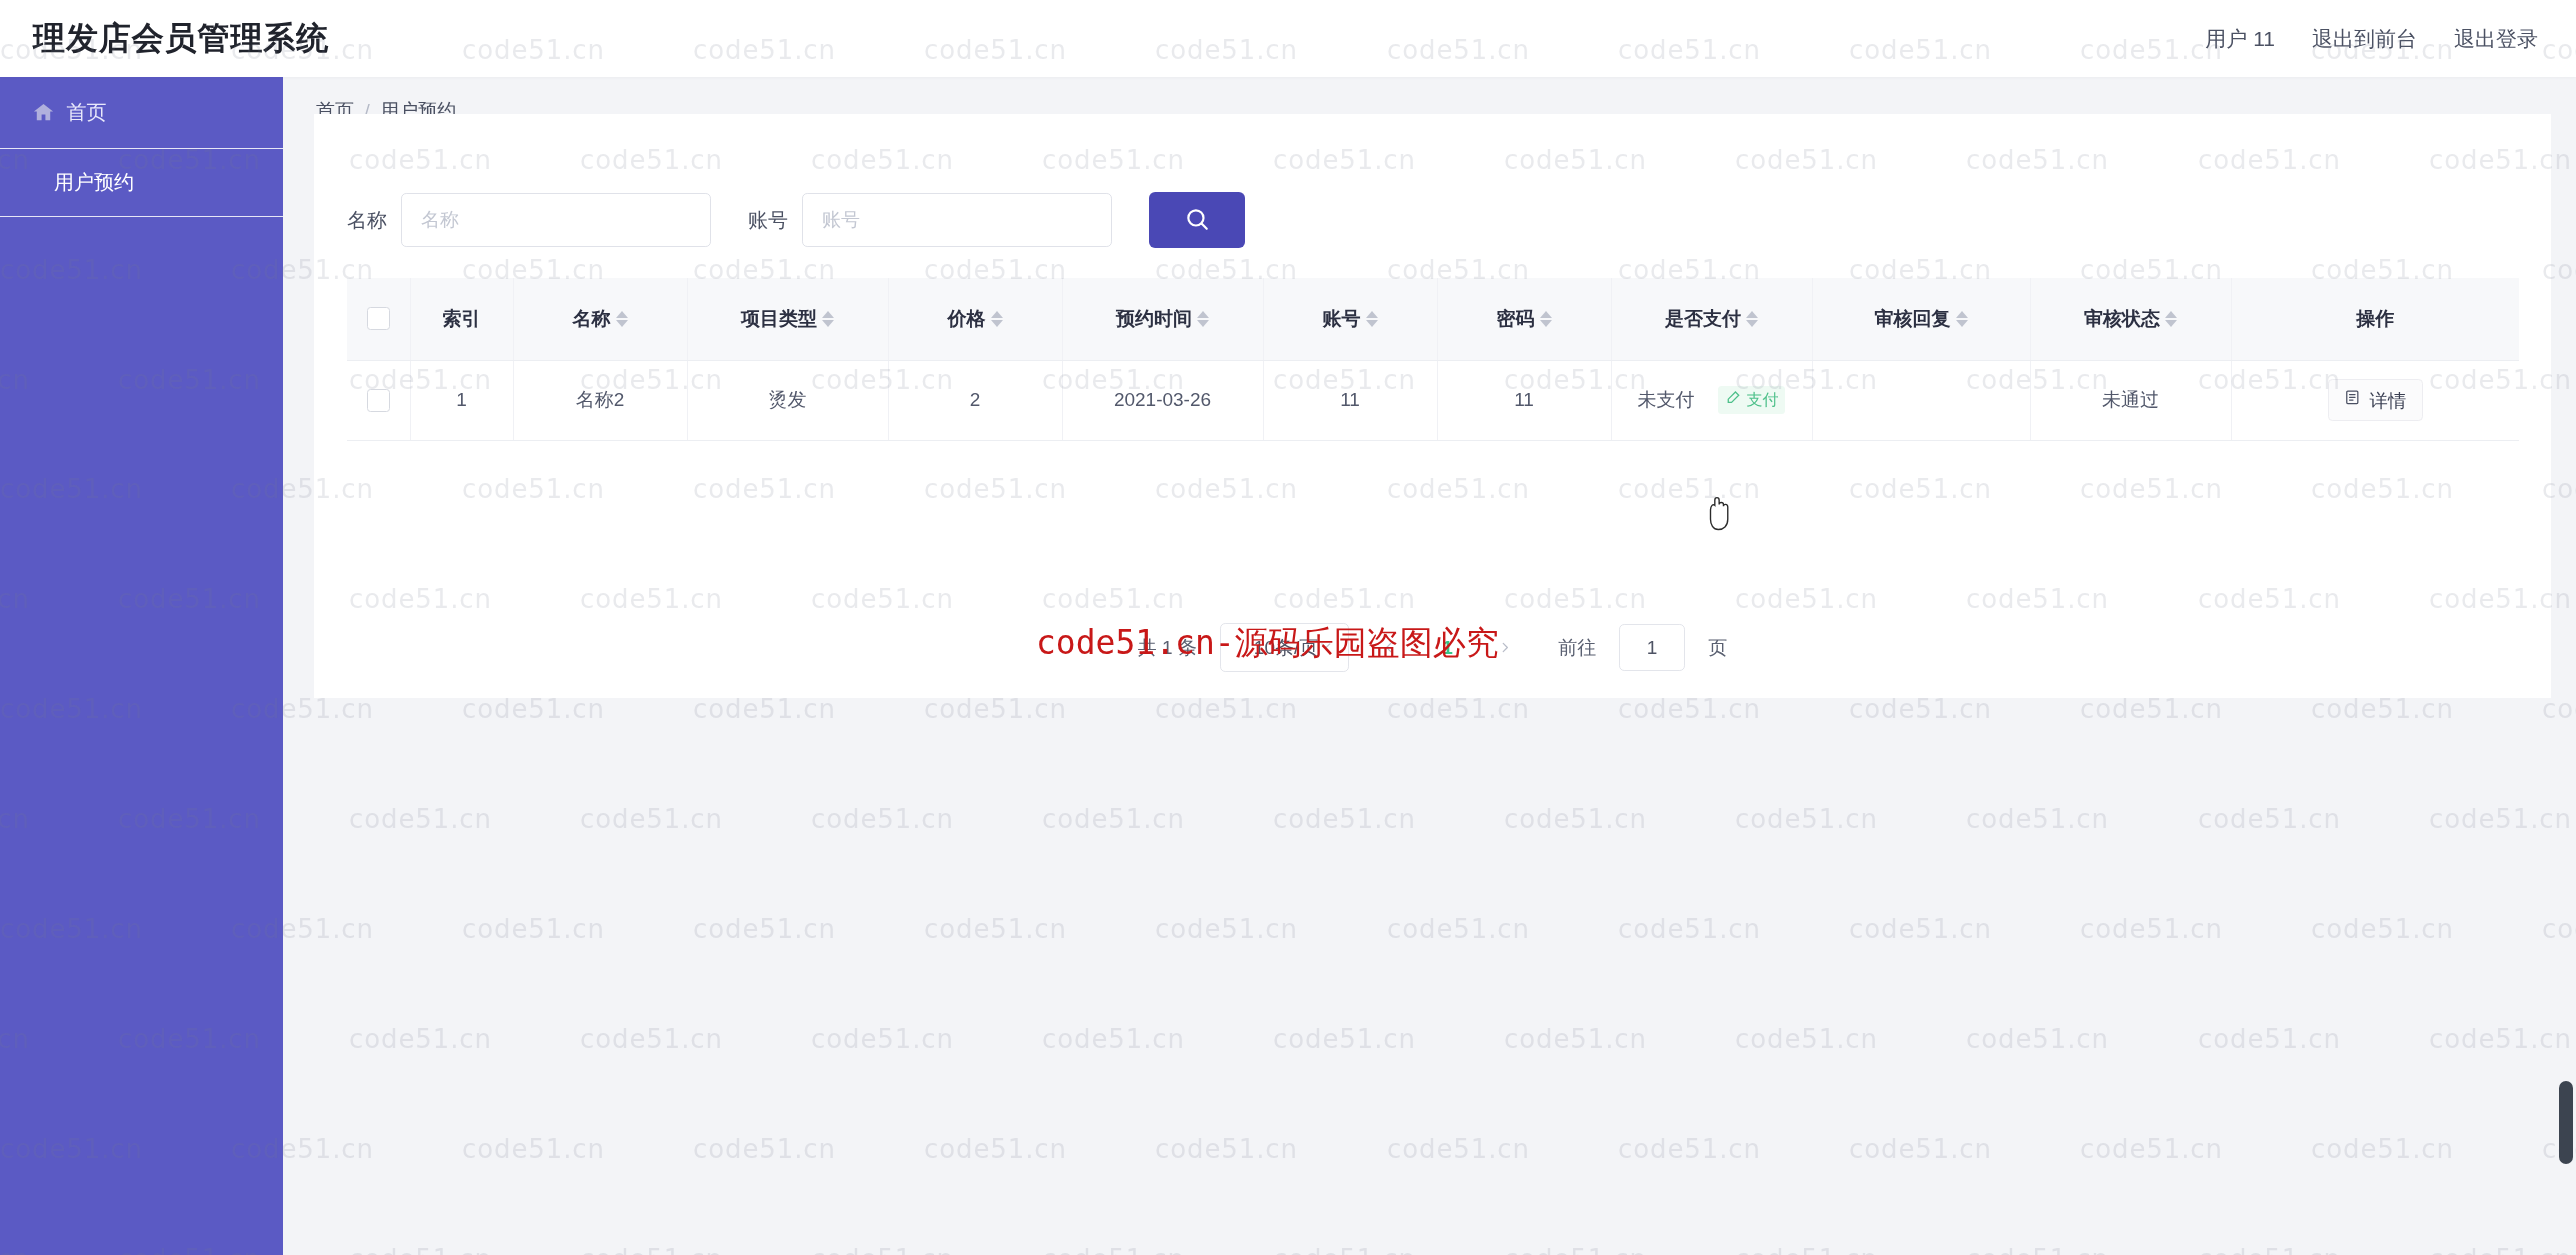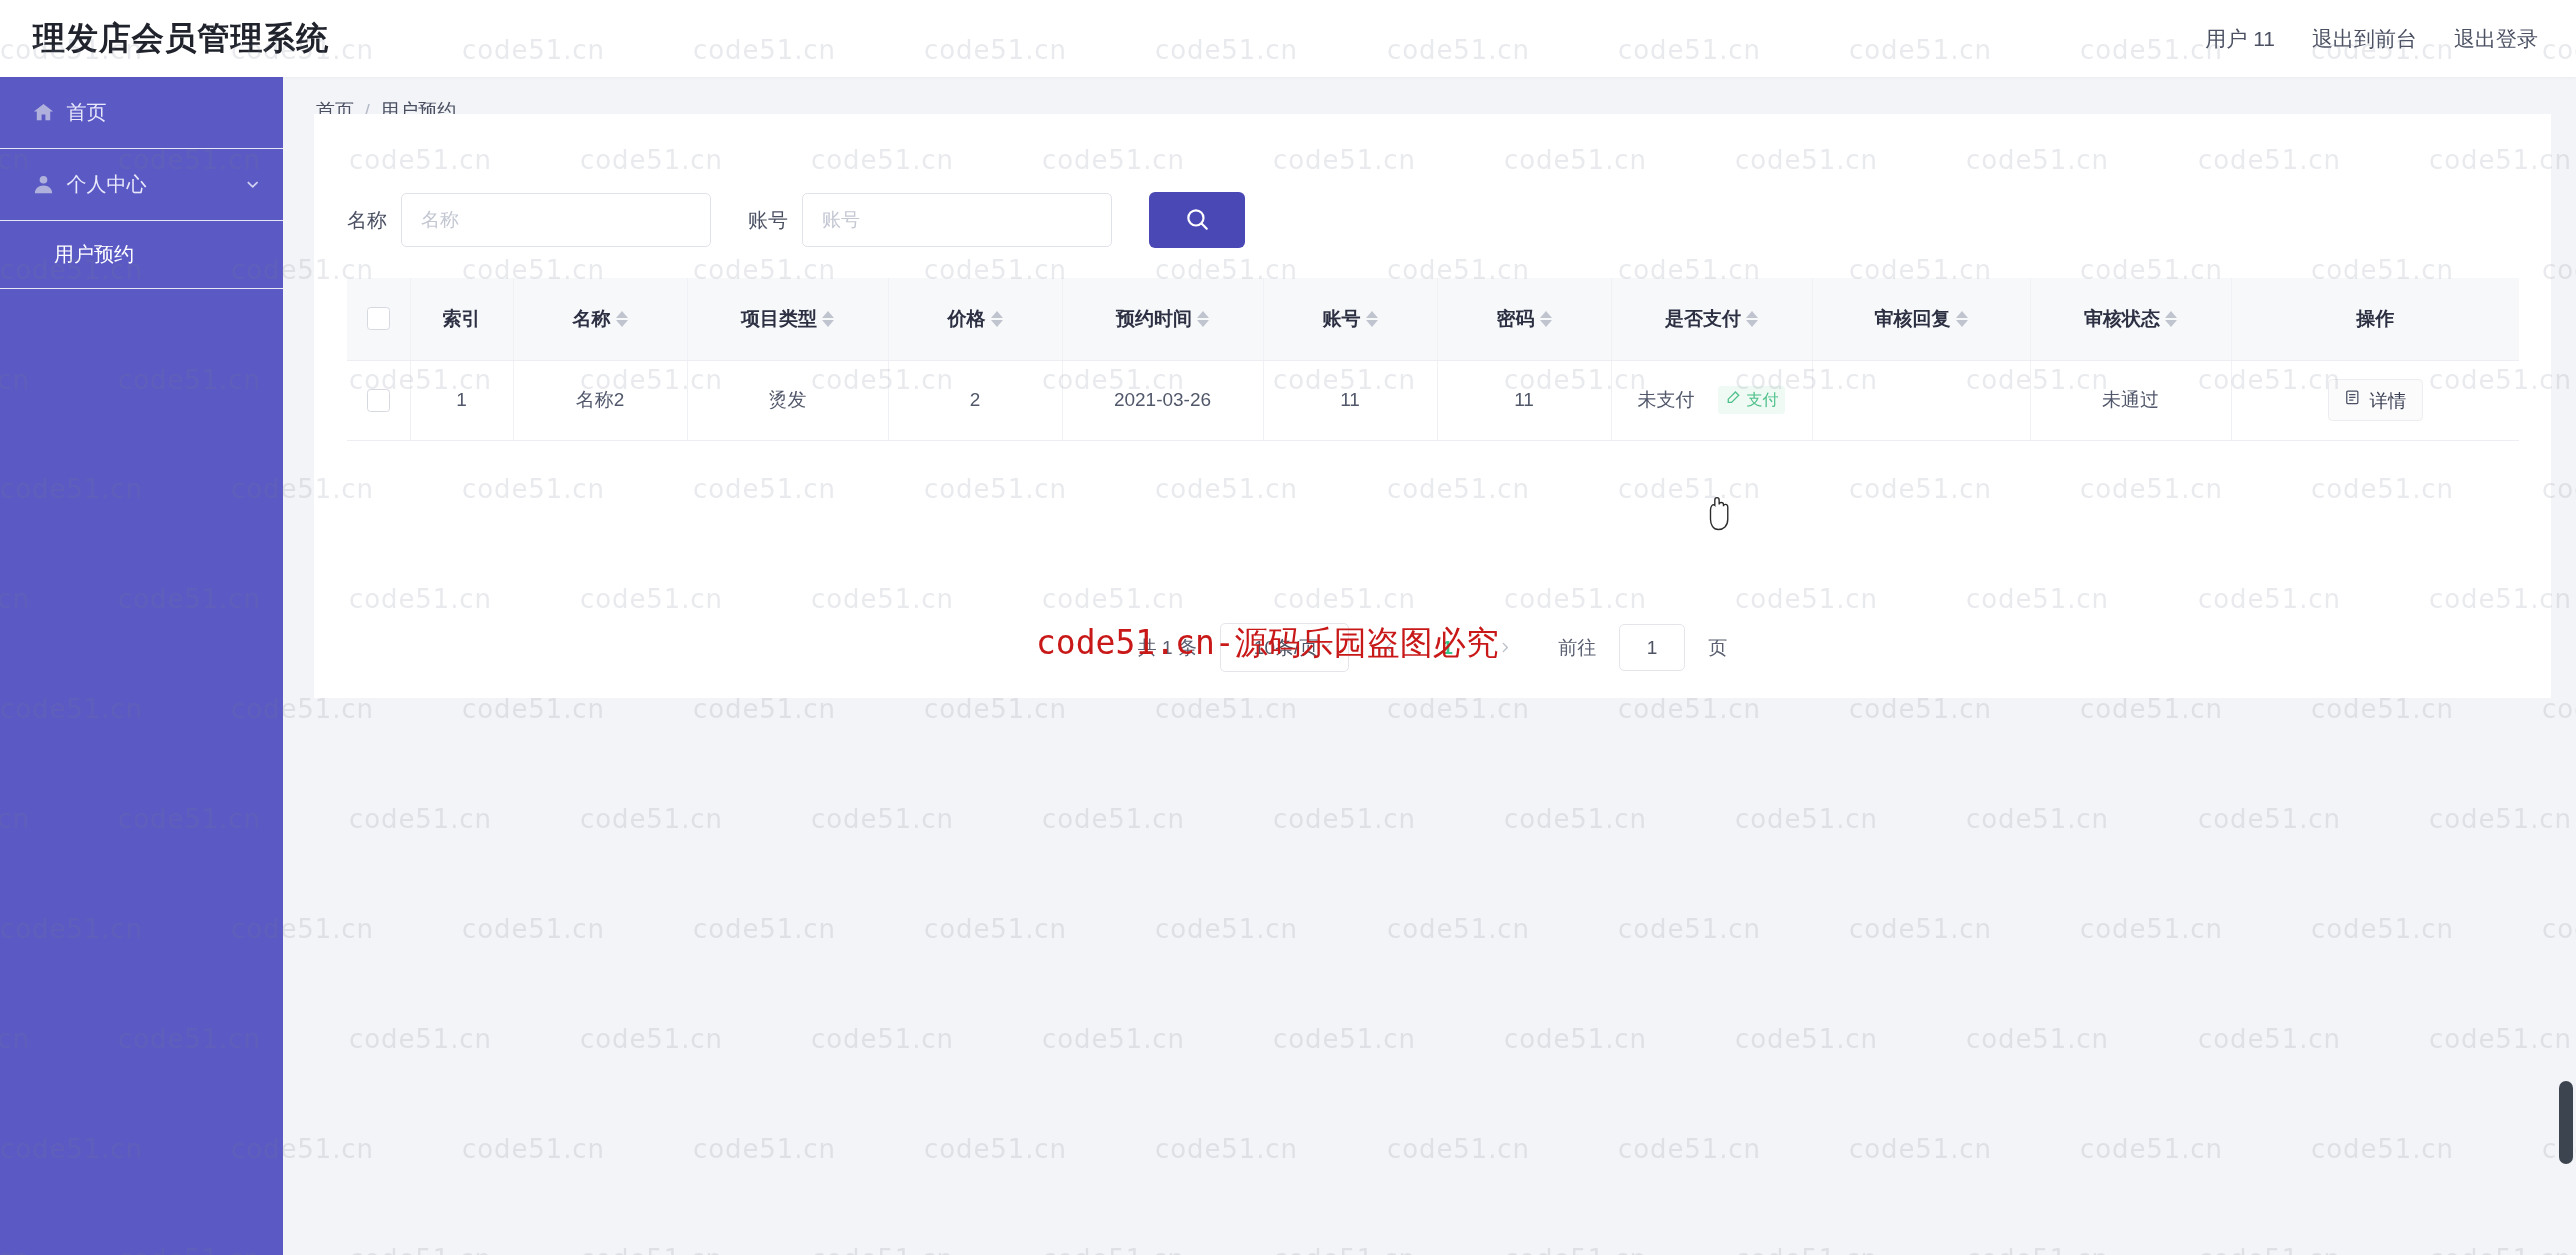--- a/index.html
+++ b/index.html
@@ -290,34 +290,20 @@
 
   <div class="menu-item">
     <span class="mi-icon">
       <svg width="23" height="23" viewBox="0 0 24 24" fill="#c9c9e4">
           <path d="M12 3 2 11h3v9h5v-6h4v6h5v-9h3z"></path>
         </svg>
     </span>
     <span class="mi-label">首页</span>
   </div>
 
-  <div class="menu-item">
-    <span class="mi-icon">
-      <svg width="23" height="23" viewBox="0 0 24 24" fill="#c9c9e4">
-          <circle cx="12" cy="7" r="4"></circle>
-          <path d="M3 21c0-5 4-8 9-8s9 3 9 8z"></path>
-        </svg>
-    </span>
-    <span class="mi-label">个人中心</span>
-    <span class="mi-arrow">
-      <svg width="17.4" height="17.4" viewBox="0 0 24 24" fill="none" stroke="#e3e3f7" stroke-width="2.4" stroke-linecap="round" stroke-linejoin="round">
-          <polyline points="6 9 12 15 18 9"></polyline>
-        </svg>
-    </span>
-  </div>
 
 
   <div class="submenu-item">
     <span>用户预约</span>
   </div>
 
 </div>
 
 <div id="main">
 

